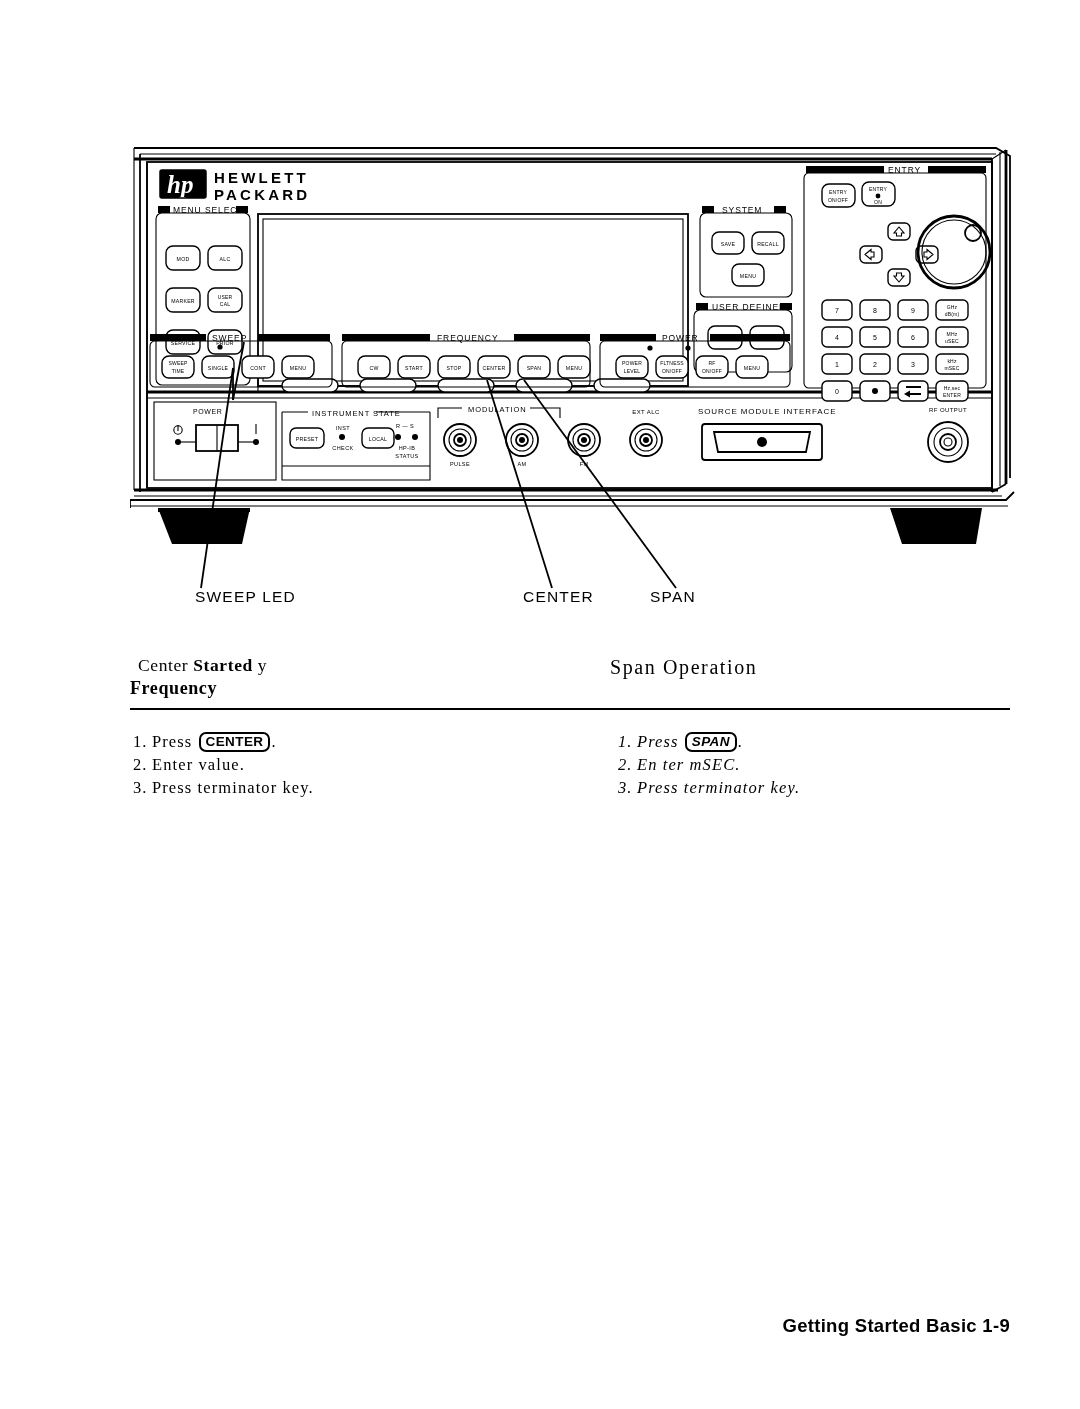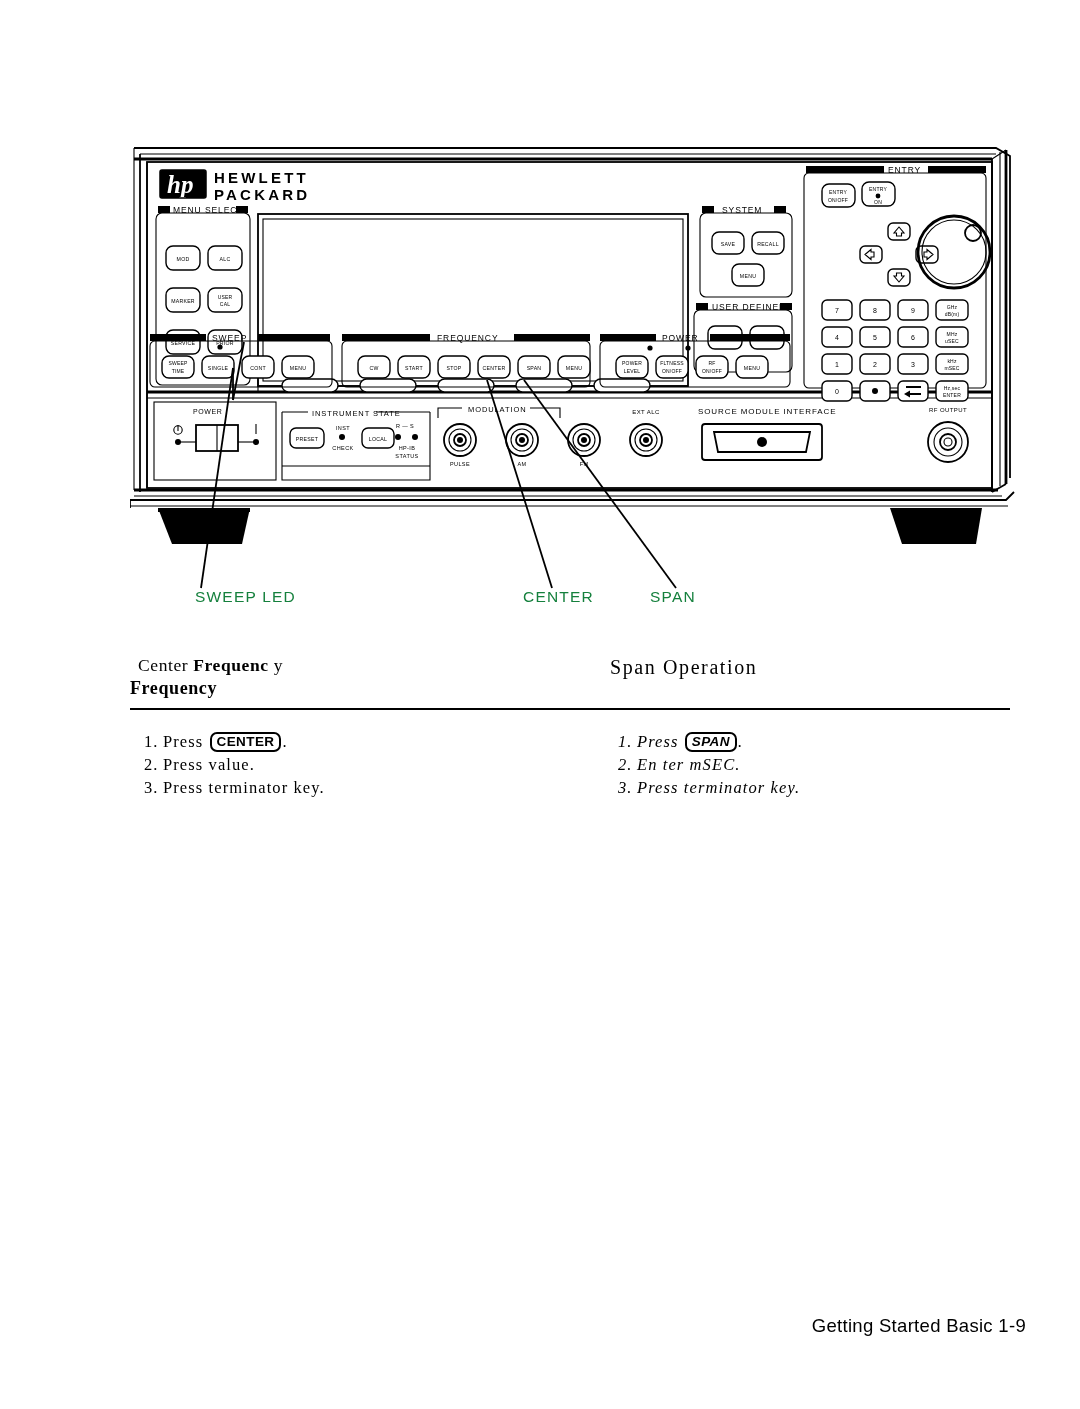--- a/index.html
+++ b/index.html
@@ -4,21 +4,21 @@
 <style>
   html,body{margin:0;padding:0;background:#ffffff;}
   body{width:1080px;height:1409px;position:relative;font-family:"Liberation Serif",serif;color:#000;}
   .page{position:absolute;inset:0;}
 
   
   #figure-block{position:absolute;left:130px;top:140px;width:885px;height:470px;}
   #instrument-svg{position:absolute;left:0;top:0;}
 
   
-  .callout-label{position:absolute;font-family:"Liberation Sans",sans-serif;font-size:15.5px;letter-spacing:1.2px;color:#15803d;white-space:nowrap;}
+  .callout-label{position:absolute;font-family:"Liberation Sans",sans-serif;font-size:15.5px;letter-spacing:1.2px;color:#000000;white-space:nowrap;}
   #callout-sweep-led{left:195px;top:588px;}
   #callout-center{left:521px;top:588px;}
   #callout-span{left:648px;top:588px;}
 
   
   #figure-caption{position:absolute;left:0;top:608px;width:1080px;text-align:center;
       font-family:"Liberation Sans",sans-serif;font-weight:bold;font-size:19px;letter-spacing:0.4px;}
 
   
   #body-cols{position:absolute;left:130px;top:650px;width:880px;height:180px;}
@@ -26,31 +26,31 @@
   .sec-head{font-family:"Liberation Serif",serif;font-size:17.5px;letter-spacing:0.6px;line-height:1.35;}
   .sec-head .bold{font-weight:bold;}
   #left-head{position:absolute;left:8px;top:4px;white-space:nowrap;}
   #left-head-2{position:absolute;left:0px;top:26px;font-weight:bold;font-size:18px;}
   #right-head{position:absolute;left:480px;top:4px;letter-spacing:1.6px;font-size:20px;}
 
   .rule{position:absolute;height:2px;background:#000;}
   #rule-left{left:0px;top:58px;width:880px;}
 
   .steps{position:absolute;font-family:"Liberation Serif",serif;font-size:16.5px;letter-spacing:1.1px;line-height:23px;}
-  #steps-left{left:14px;top:80px;}
+  #steps-left{left:3px;top:80px;}
   #steps-right{left:488px;top:80px;font-style:italic;}
   .step{white-space:nowrap;}
   .step .num{display:inline-block;width:19px;}
   .keycap{display:inline-block;border:2px solid #000;border-radius:7px;padding:0 5px;
       font-family:"Liberation Sans",sans-serif;font-weight:bold;font-size:13.5px;letter-spacing:0.4px;
       line-height:16px;vertical-align:1px;margin:0 1px;}
 
   
-  #footer{position:absolute;left:16px;top:1315px;width:1010px;text-align:right;
-      font-family:"Liberation Sans",sans-serif;font-weight:normal;font-size:18.5px;letter-spacing:0.3px;}
+  #footer{position:absolute;left:0;top:1315px;width:1010px;text-align:right;
+      font-family:"Liberation Sans",sans-serif;font-weight:bold;font-size:18.5px;letter-spacing:0.3px;}
 </style>
 </head>
 <body>
 
 <div class="page">
 
   <div id="figure-block">
 
     <svg id="instrument-svg" width="885" height="470" viewBox="0 0 885 470">
       <defs>
@@ -393,30 +393,30 @@
     </svg>
 
     <div class="callout-label" id="callout-sweep-led" style="left:65px;top:448px;">SWEEP LED</div>
     <div class="callout-label" id="callout-center" style="left:393px;top:448px;">CENTER</div>
     <div class="callout-label" id="callout-span" style="left:520px;top:448px;">SPAN</div>
   </div>
 
 
   <div id="body-cols">
 
-    <div id="left-head" class="sec-head"><span>Center </span><span class="bold">Frequenc</span><span> y</span></div>
+    <div id="left-head" class="sec-head"><span>Center </span><span class="bold">Started</span><span> y</span></div>
     <div id="left-head-2" class="sec-head">Frequency</div>
 
     <div id="right-head" class="sec-head">Span  Operation</div>
 
     <div class="rule" id="rule-left"></div>
 
     <div class="steps" id="steps-left">
       <div class="step"><span class="num">1.</span><span>Press </span><span class="keycap">CENTER</span><span>.</span></div>
-      <div class="step"><span class="num">2.</span><span>Press  value.</span></div>
+      <div class="step"><span class="num">2.</span><span>Enter  value.</span></div>
       <div class="step"><span class="num">3.</span><span>Press  terminator  key.</span></div>
     </div>
 
     <div class="steps" id="steps-right">
       <div class="step"><span class="num">1.</span><span>Press </span><span class="keycap">SPAN</span><span>.</span></div>
       <div class="step"><span class="num">2.</span><span>En ter  mSEC.</span></div>
       <div class="step"><span class="num">3.</span><span>Press  terminator  key.</span></div>
     </div>
   </div>
 

